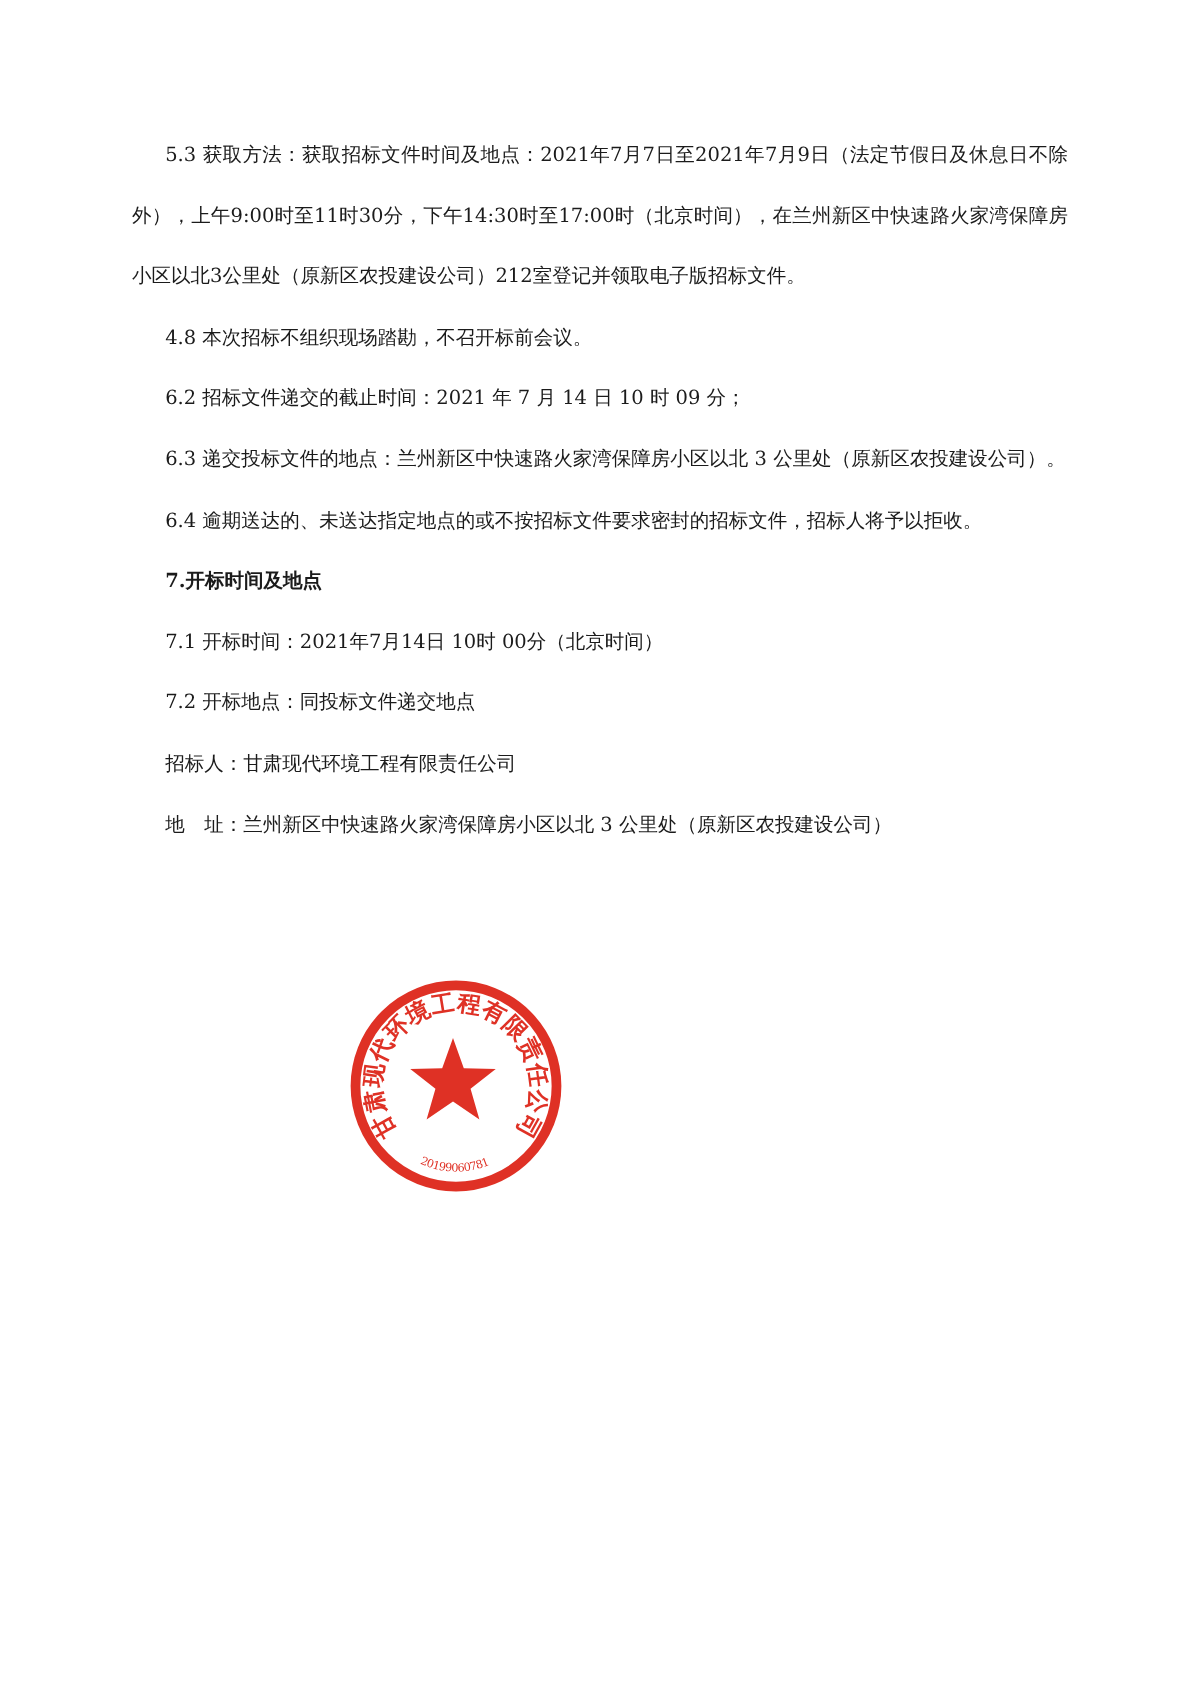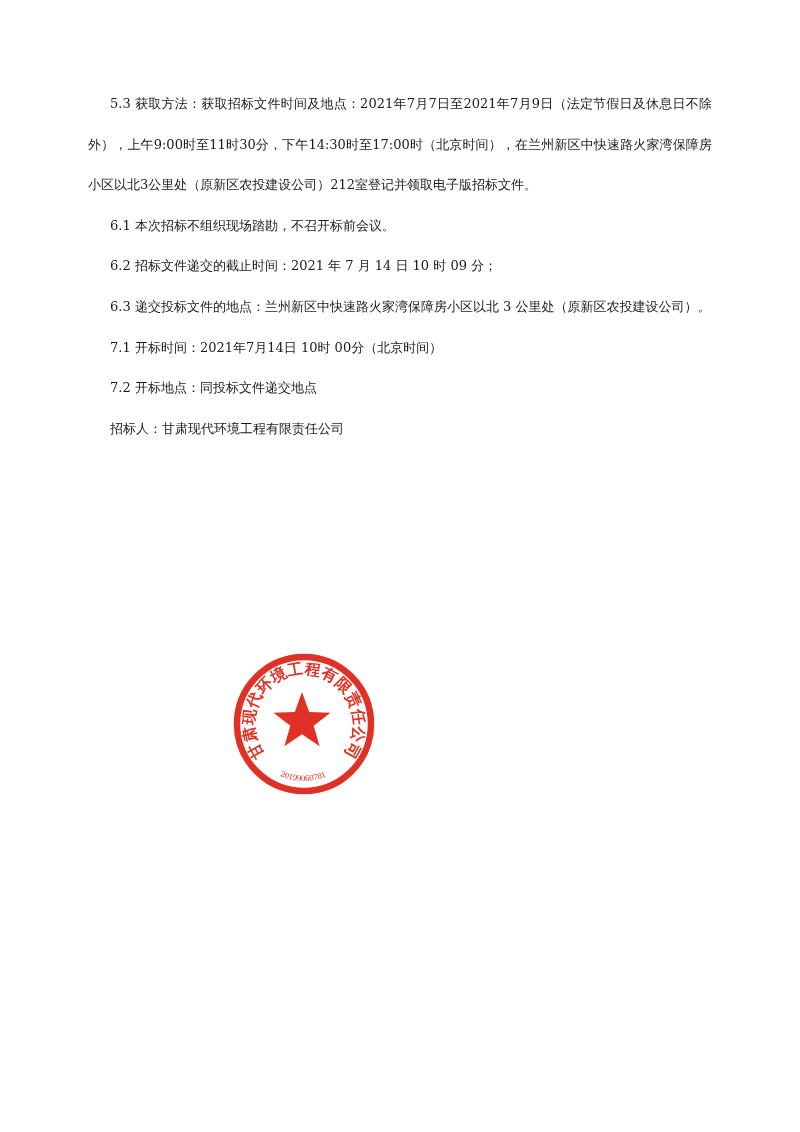--- a/index.html
+++ b/index.html
@@ -49,26 +49,29 @@
     font-size: 7.5px;
   }
 </style>
 </head>
 <body>
 
 <div class="page">
 
   <div class="content">
     <p class="para">5.3 获取方法：获取招标文件时间及地点：2021年7月7日至2021年7月9日（法定节假日及休息日不除外），上午9:00时至11时30分，下午14:30时至17:00时（北京时间），在兰州新区中快速路火家湾保障房小区以北3公里处（原新区农投建设公司）212室登记并领取电子版招标文件。</p>
-    <p class="para">6.1 本次招标不组织现场踏勘，不召开标前会议。</p>
+    <p class="para">4.8 本次招标不组织现场踏勘，不召开标前会议。</p>
     <p class="para">6.2 招标文件递交的截止时间：2021 年 7 月 14 日 10 时 09 分；</p>
     <p class="para">6.3 递交投标文件的地点：兰州新区中快速路火家湾保障房小区以北 3 公里处（原新区农投建设公司）。</p>
+    <p class="para">6.4 逾期送达的、未送达指定地点的或不按招标文件要求密封的招标文件，招标人将予以拒收。</p>
+    <p class="para heading">7.开标时间及地点</p>
     <p class="para">7.1 开标时间：2021年7月14日 10时 00分（北京时间）</p>
     <p class="para">7.2 开标地点：同投标文件递交地点</p>
     <p class="para">招标人：甘肃现代环境工程有限责任公司</p>
+    <p class="para">地　址：兰州新区中快速路火家湾保障房小区以北 3 公里处（原新区农投建设公司）</p>
   </div>
 
   <div class="seal">
     <svg viewBox="0 0 148 148" xmlns="http://www.w3.org/2000/svg">
       <defs>
         <path id="seal-top-arc" d="M 34.6 104.8 A 50 50 0 1 1 113.4 104.8" fill="none"></path>
         <path id="seal-bottom-arc" d="M 49.9 125.7 A 57 57 0 0 0 98.1 125.7" fill="none"></path>
       </defs>
       <circle cx="74" cy="74" r="67" fill="none" stroke-width="6.5" stroke="#dd2114"></circle>
       <polygon points="72,42 79.2,62.1 100.5,62.7 83.7,75.8 89.6,96.3 72,84.3 54.4,96.3 60.3,75.8 43.5,62.7 64.8,62.1" fill="#dd2114"></polygon>

